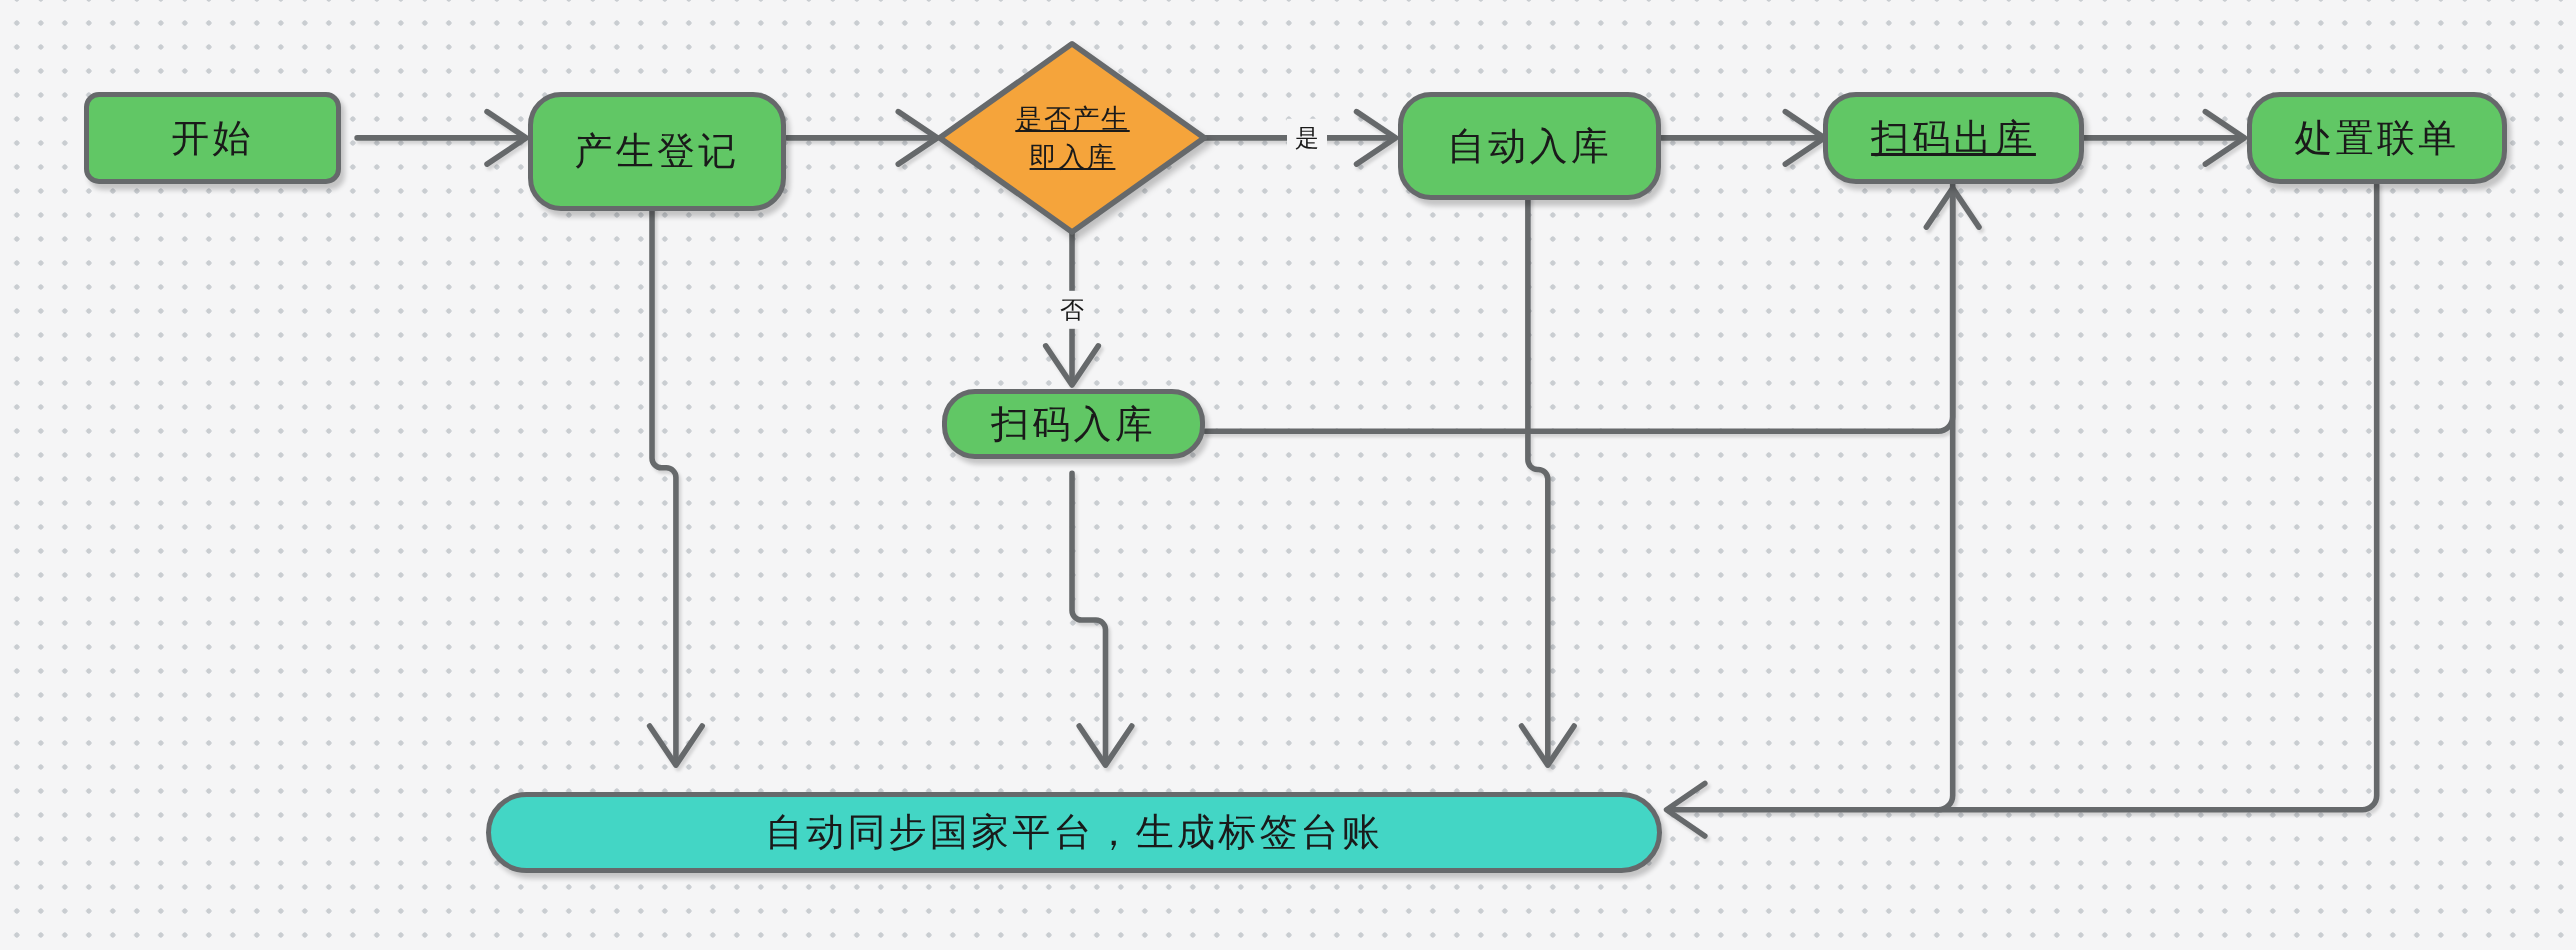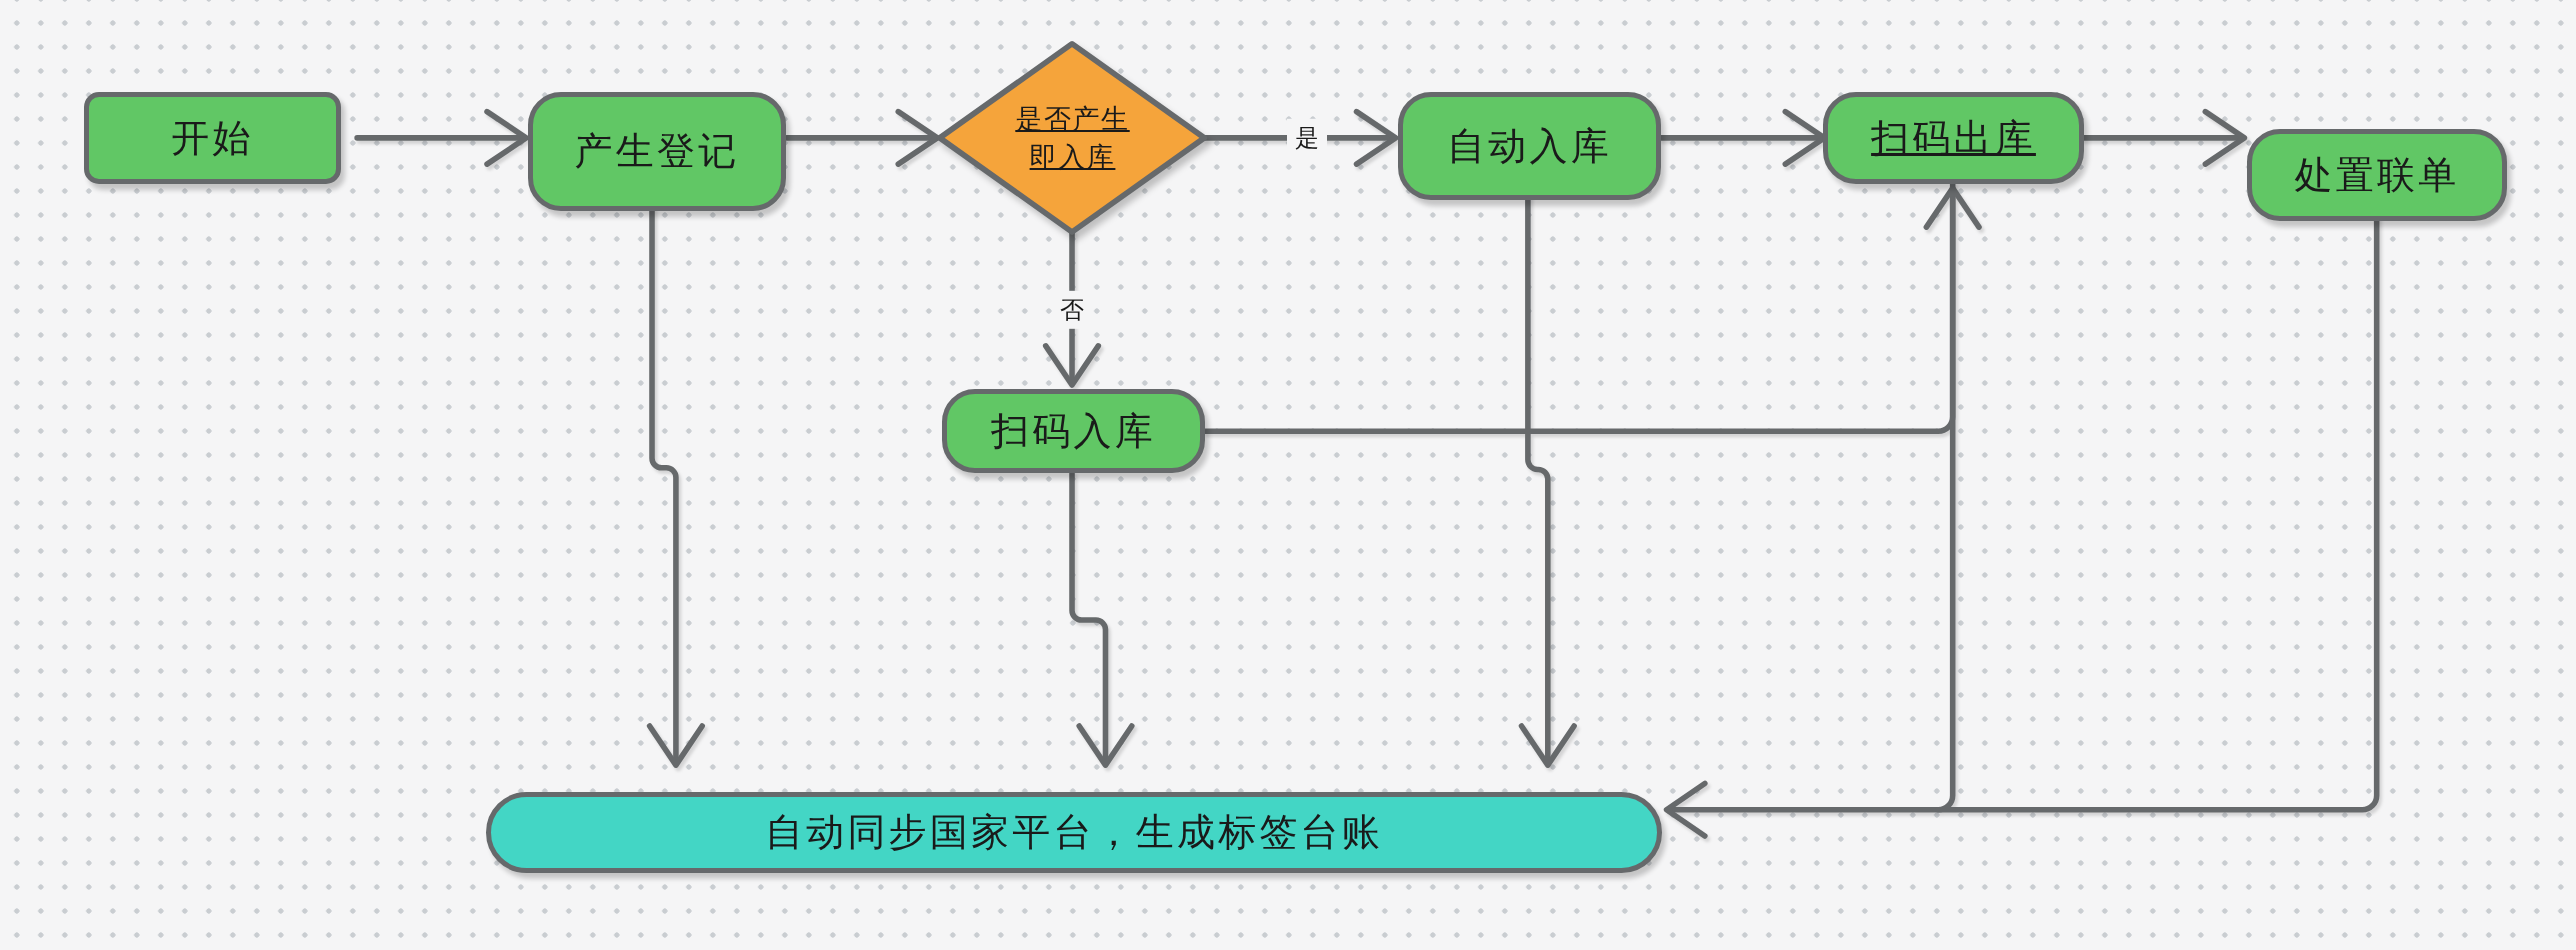--- a/index.html
+++ b/index.html
@@ -111,25 +111,25 @@
   </div>
 
   <div class="node" style="left:1398px;top:92px;width:263px;height:108px;">
     <span>自动入库</span>
   </div>
 
   <div class="node" style="left:1823px;top:92px;width:261px;height:92px;text-decoration:underline;">
     <span>扫码出库</span>
   </div>
 
-  <div class="node" style="left:2247px;top:92px;width:260px;height:92px;margin-top:37px;">
+  <div class="node" style="left:2247px;top:92px;width:260px;height:92px;">
     <span>处置联单</span>
   </div>
 
-  <div class="node" style="left:942px;top:389px;width:263px;height:84px;font-family:Liberation Serif, serif;">
+  <div class="node" style="left:942px;top:389px;width:263px;height:70px;font-family:Liberation Serif, serif;">
     <span>扫码入库</span>
   </div>
 
   <div class="node bar" style="left:486px;top:769px;width:1176px;height:81px;margin-top:23px;">
     <span>自动同步国家平台，生成标签台账</span>
   </div>
 
   <div class="diamond-label" style="left:940px;top:44px;width:265px;height:188px;">
     <span>是否产生</span>
     <span>即入库</span>

